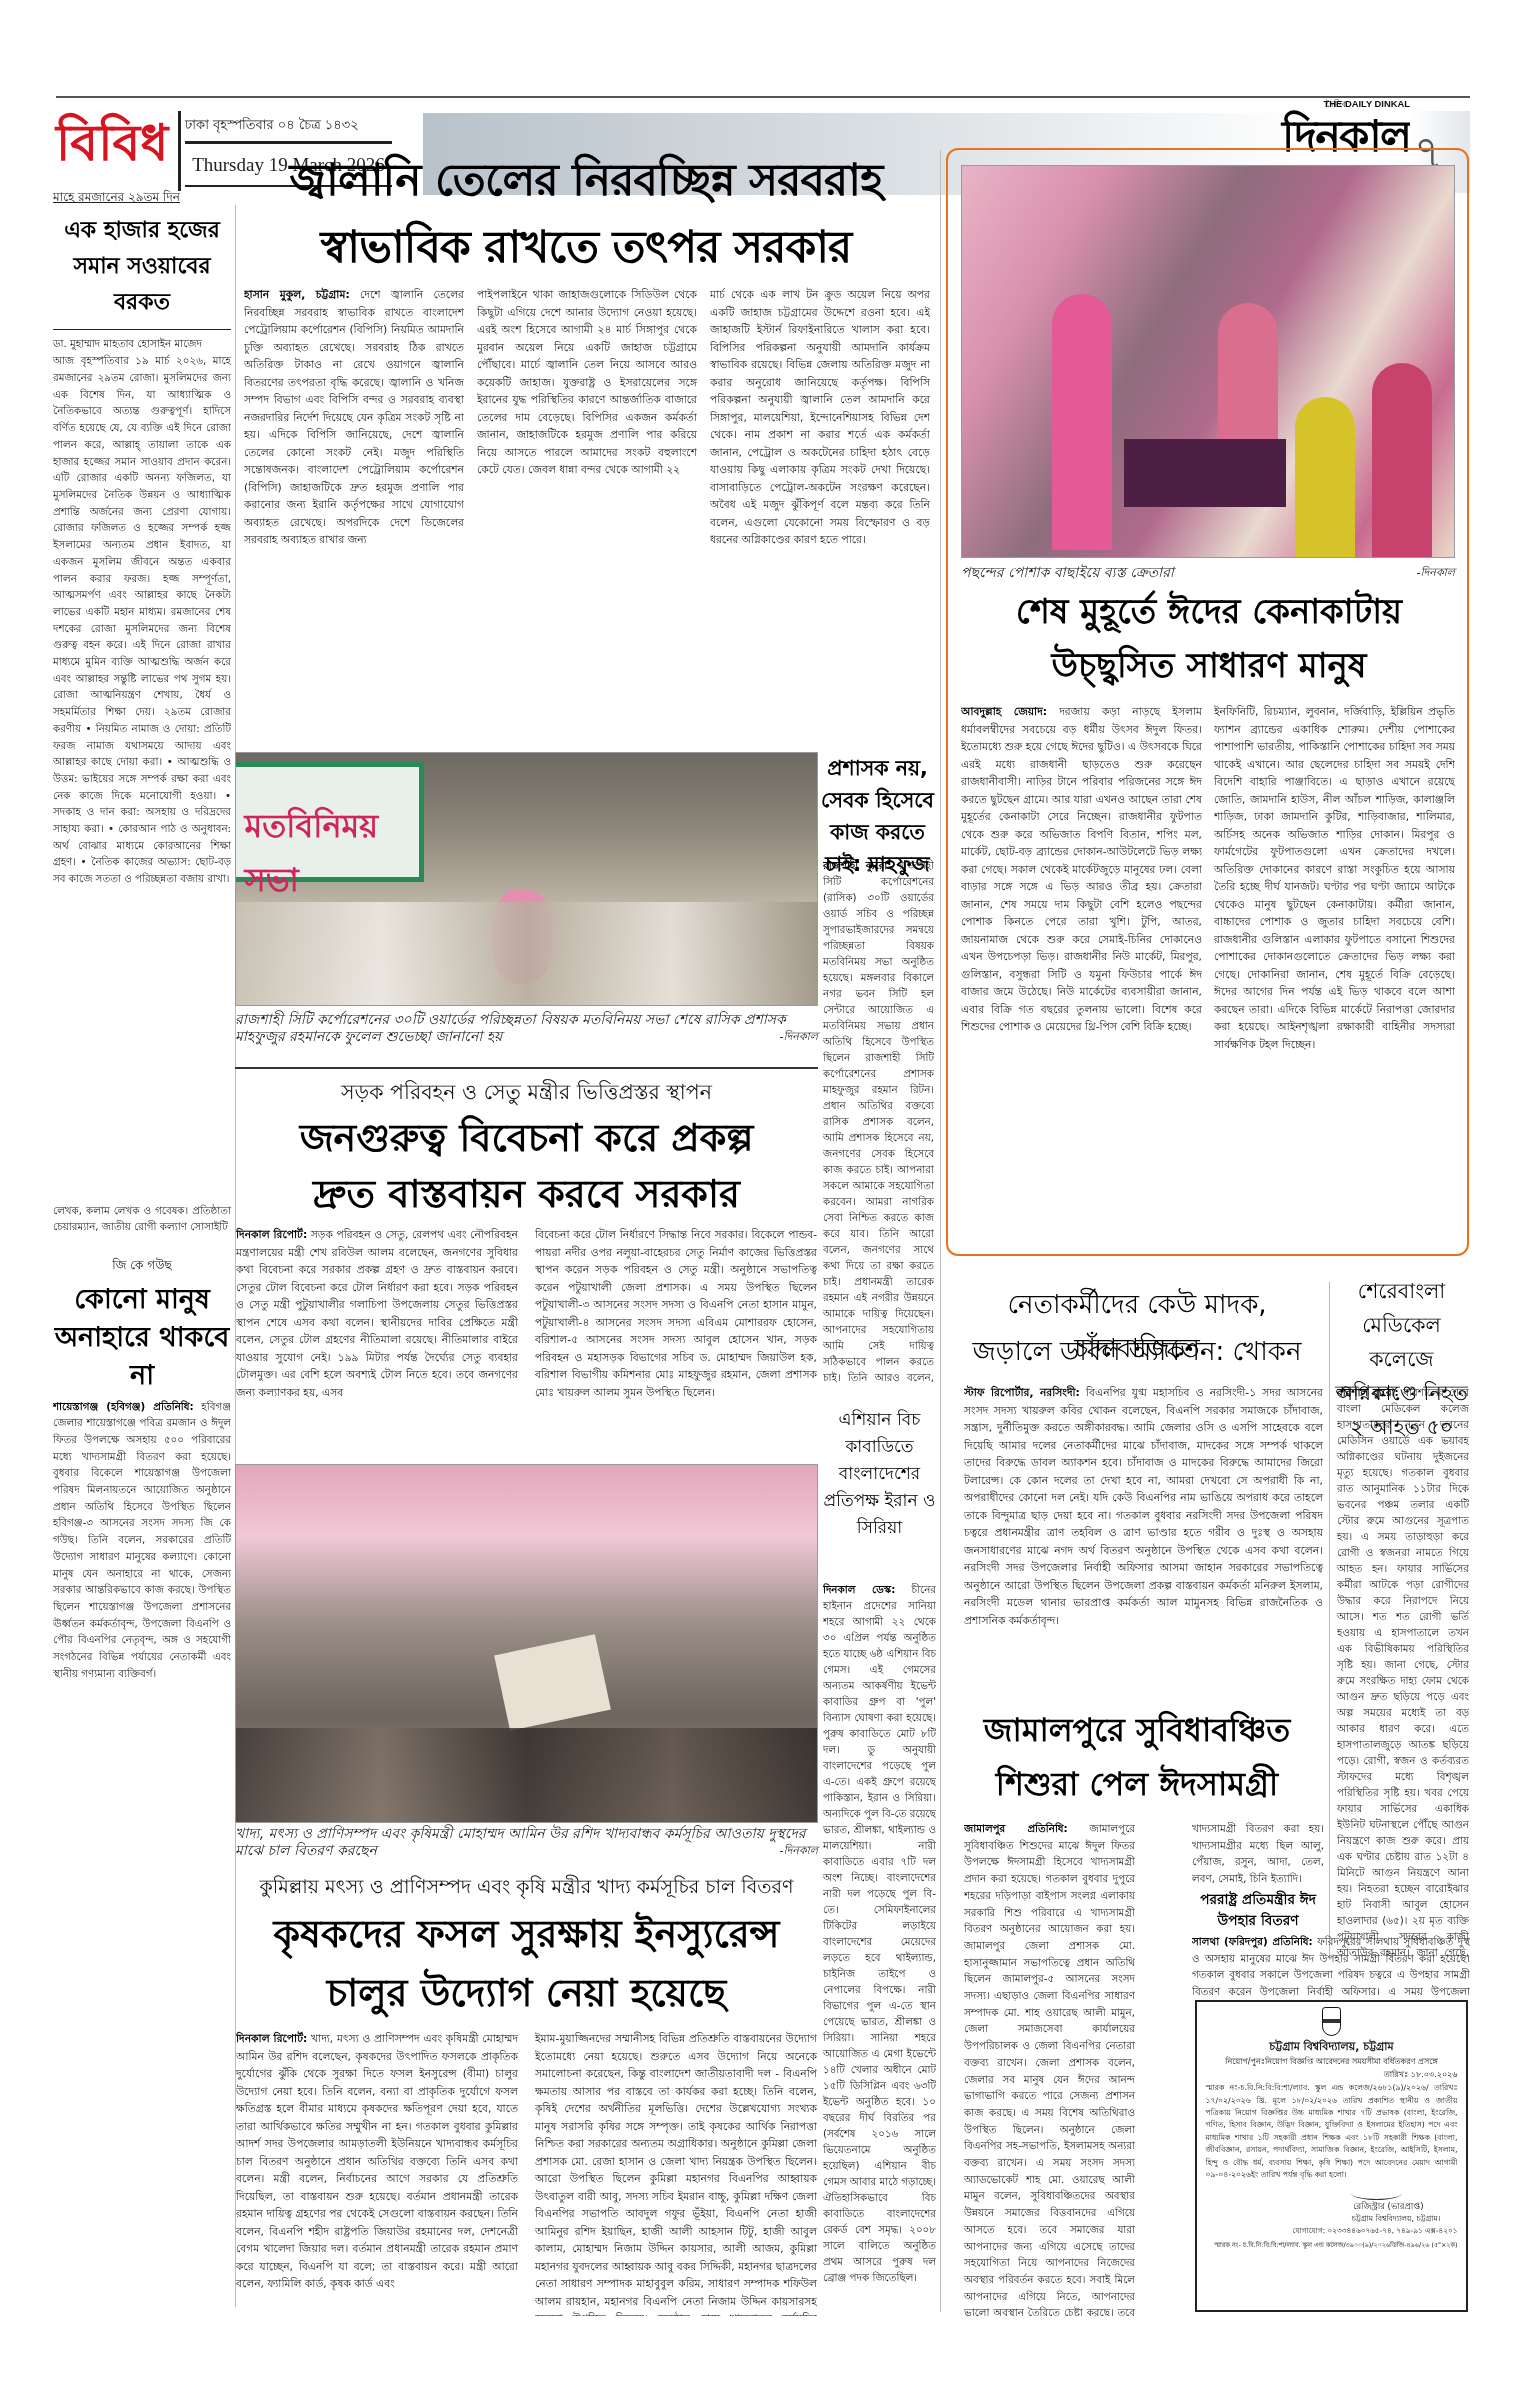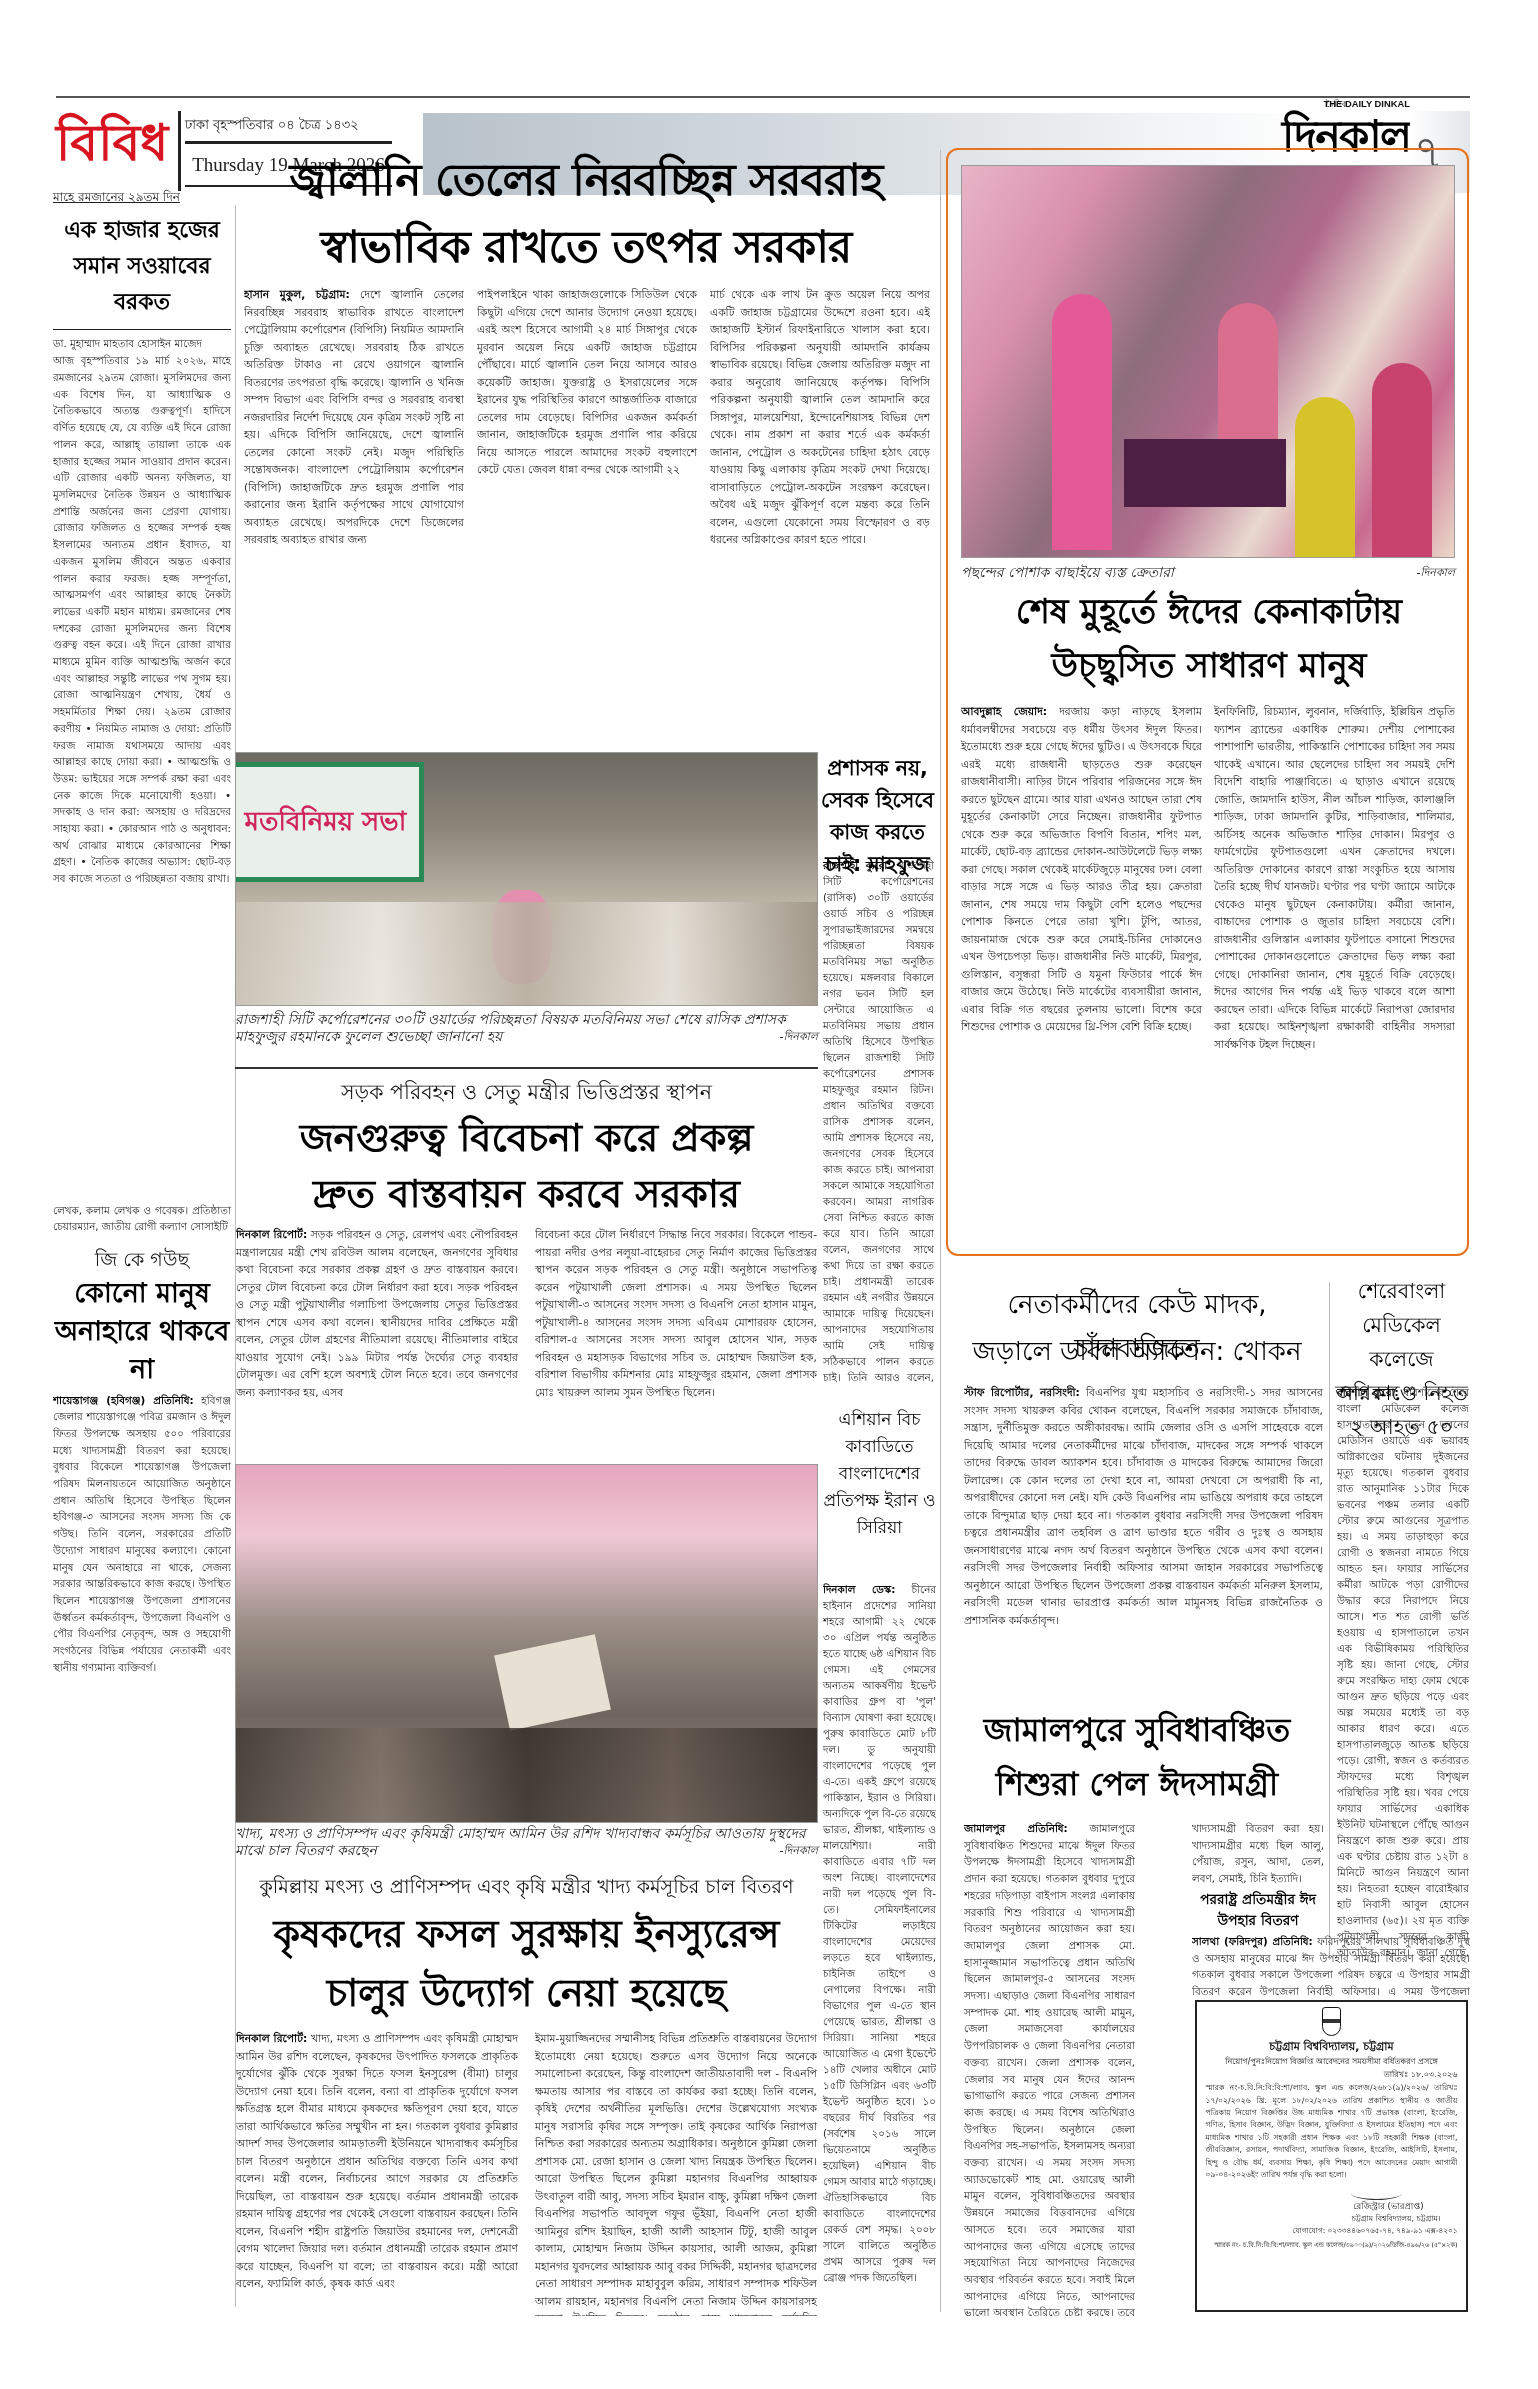--- a/index.html
+++ b/index.html
@@ -37,42 +37,42 @@
 </div>
 <div class="abs" style="left:1410px;top:111px;width:60px;height:82px;background:linear-gradient(90deg,#fff 0%,#e3e6ea 100%);font-family:'DejaVu Sans',sans-serif;font-size:46px;line-height:82px;color:#555;text-align:left;padding-left:3.4px;">৭</div>
 
 <div class="abs" style="left:53px;top:188px;width:178px;">
   <div style="font-family:'DejaVu Sans',sans-serif;font-size:12px;line-height:19px;text-decoration:underline;color:#222;text-align:left;">মাহে রমজানের ২৯তম দিন</div>
   <div class="hl" style="font-size:22px;line-height:36px;margin-top:5.1px;font-weight:bold;">এক হাজার হজের সমান সওয়াবের বরকত</div>
   <div style="height:1.7px;background:#222;margin:8.5px 0 5.1px;"></div>
   <div style="font-family:'DejaVu Sans',sans-serif;font-size:10.3px;line-height:17px;color:#222;">ডা. মুহাম্মাদ মাহতাব হোসাইন মাজেদ</div>
   <div class="txt" style="height:846px;overflow:hidden;font-size:10.3px;line-height:16.7px;">আজ বৃহস্পতিবার ১৯ মার্চ ২০২৬, মাহে রমজানের ২৯তম রোজা। মুসলিমদের জন্য এক বিশেষ দিন, যা আধ্যাত্মিক ও নৈতিকভাবে অত্যন্ত গুরুত্বপূর্ণ। হাদিসে বর্ণিত হয়েছে যে, যে ব্যক্তি এই দিনে রোজা পালন করে, আল্লাহ্ তায়ালা তাকে এক হাজার হজ্জের সমান সাওয়াব প্রদান করেন। এটি রোজার একটি অনন্য ফজিলত, যা মুসলিমদের নৈতিক উন্নয়ন ও আধ্যাত্মিক প্রশান্তি অর্জনের জন্য প্রেরণা যোগায়। রোজার ফজিলত ও হজ্জের সম্পর্ক হজ্জ ইসলামের অন্যতম প্রধান ইবাদত, যা একজন মুসলিম জীবনে অন্তত একবার পালন করার ফরজ। হজ্জ সম্পূর্ণতা, আত্মসমর্পণ এবং আল্লাহর কাছে নৈকট্য লাভের একটি মহান মাধ্যম। রমজানের শেষ দশকের রোজা মুসলিমদের জন্য বিশেষ গুরুত্ব বহন করে। এই দিনে রোজা রাখার মাধ্যমে মুমিন ব্যক্তি আত্মশুদ্ধি অর্জন করে এবং আল্লাহর সন্তুষ্টি লাভের পথ সুগম হয়। রোজা আত্মনিয়ন্ত্রণ শেখায়, ধৈর্য ও সহমর্মিতার শিক্ষা দেয়। ২৯তম রোজার করণীয় • নিয়মিত নামাজ ও দোয়া: প্রতিটি ফরজ নামাজ যথাসময়ে আদায় এবং আল্লাহর কাছে দোয়া করা। • আত্মশুদ্ধি ও উত্তম: ভাইয়ের সঙ্গে সম্পর্ক রক্ষা করা এবং নেক কাজে দিকে মনোযোগী হওয়া। • সদকাহ ও দান করা: অসহায় ও দরিদ্রদের সাহায্য করা। • কোরআন পাঠ ও অনুধাবন: অর্থ বোঝার মাধ্যমে কোরআনের শিক্ষা গ্রহণ। • নৈতিক কাজের অভ্যাস: ছোট-বড় সব কাজে সততা ও পরিচ্ছন্নতা বজায় রাখা।</div>
   <div class="txt" style="font-size:10.3px;line-height:16.7px;margin-top:3.4px;">লেখক, কলাম লেখক ও গবেষক। প্রতিষ্ঠাতা চেয়ারম্যান, জাতীয় রোগী কল্যাণ সোসাইটি</div>
-  <div class="kicker" style="font-size:19px;line-height:29px;margin-top:10px;">জি কে গউছ</div>
+  <div class="kicker" style="font-size:12px;line-height:29px;margin-top:16px;">জি কে গউছ</div>
   <div class="hl" style="font-size:27px;line-height:38px;">কোনো মানুষ অনাহারে থাকবে না</div>
   <div class="txt" style="height:889px;overflow:hidden;font-size:10.3px;line-height:16.7px;margin-top:3.4px;">
     <span class="lead">শায়েস্তাগঞ্জ (হবিগঞ্জ) প্রতিনিধি:</span>
     <span>হবিগঞ্জ জেলার শায়েস্তাগঞ্জে পবিত্র রমজান ও ঈদুল ফিতর উপলক্ষে অসহায় ৫০০ পরিবারের মধ্যে খাদ্যসামগ্রী বিতরণ করা হয়েছে। বুধবার বিকেলে শায়েস্তাগঞ্জ উপজেলা পরিষদ মিলনায়তনে আয়োজিত অনুষ্ঠানে প্রধান অতিথি হিসেবে উপস্থিত ছিলেন হবিগঞ্জ-৩ আসনের সংসদ সদস্য জি কে গউছ। তিনি বলেন, সরকারের প্রতিটি উদ্যোগ সাধারণ মানুষের কল্যাণে। কোনো মানুষ যেন অনাহারে না থাকে, সেজন্য সরকার আন্তরিকভাবে কাজ করছে। উপস্থিত ছিলেন শায়েস্তাগঞ্জ উপজেলা প্রশাসনের ঊর্ধ্বতন কর্মকর্তাবৃন্দ, উপজেলা বিএনপি ও পৌর বিএনপির নেতৃবৃন্দ, অঙ্গ ও সহযোগী সংগঠনের বিভিন্ন পর্যায়ের নেতাকর্মী এবং স্থানীয় গণ্যমান্য ব্যক্তিবর্গ।</span>
   </div>
 </div>
 <div class="abs vrule" style="left:235px;top:205px;height:2102px;"></div>
 
 <div class="abs hl" style="left:244px;top:147px;width:684px;font-size:44px;line-height:65px;letter-spacing:-0.9px;">জ্বালানি তেলের নিরবচ্ছিন্ন সরবরাহ</div>
 <div class="abs hl" style="left:244px;top:214px;width:684px;font-size:44px;line-height:65px;letter-spacing:-0.9px;">স্বাভাবিক রাখতে তৎপর সরকার</div>
 
 <div class="abs txt" style="left:244px;top:286px;width:220px;height:402px;overflow:hidden;">
   <span class="lead">হাসান মুকুল, চট্টগ্রাম:</span>
   <span>দেশে জ্বালানি তেলের নিরবচ্ছিন্ন সরবরাহ স্বাভাবিক রাখতে বাংলাদেশ পেট্রোলিয়াম কর্পোরেশন (বিপিসি) নিয়মিত আমদানি চুক্তি অব্যাহত রেখেছে। সরবরাহ ঠিক রাখতে অতিরিক্ত টাকাও না রেখে ওয়াগনে জ্বালানি বিতরণের তৎপরতা বৃদ্ধি করেছে। জ্বালানি ও খনিজ সম্পদ বিভাগ এবং বিপিসি বন্দর ও সরবরাহ ব্যবস্থা নজরদারির নির্দেশ দিয়েছে যেন কৃত্রিম সংকট সৃষ্টি না হয়। এদিকে বিপিসি জানিয়েছে, দেশে জ্বালানি তেলের কোনো সংকট নেই। মজুদ পরিস্থিতি সন্তোষজনক। বাংলাদেশ পেট্রোলিয়াম কর্পোরেশন (বিপিসি) জাহাজটিকে দ্রুত হরমুজ প্রণালি পার করানোর জন্য ইরানি কর্তৃপক্ষের সাথে যোগাযোগ অব্যাহত রেখেছে। অপরদিকে দেশে ডিজেলের সরবরাহ অব্যাহত রাখার জন্য</span>
 </div>
 <div class="abs txt" style="left:477px;top:286px;width:220px;height:402px;overflow:hidden;">পাইপলাইনে থাকা জাহাজগুলোকে সিডিউল থেকে কিছুটা এগিয়ে দেশে আনার উদ্যোগ নেওয়া হয়েছে। এরই অংশ হিসেবে আগামী ২৪ মার্চ সিঙ্গাপুর থেকে মুরবান অয়েল নিয়ে একটি জাহাজ চট্টগ্রামে পৌঁছাবে। মার্চে জ্বালানি তেল নিয়ে আসবে আরও কয়েকটি জাহাজ। যুক্তরাষ্ট্র ও ইসরায়েলের সঙ্গে ইরানের যুদ্ধ পরিস্থিতির কারণে আন্তর্জাতিক বাজারে তেলের দাম বেড়েছে। বিপিসির একজন কর্মকর্তা জানান, জাহাজটিকে হরমুজ প্রণালি পার করিয়ে নিয়ে আসতে পারলে আমাদের সংকট বহুলাংশে কেটে যেত। জেবল ধান্না বন্দর থেকে আগামী ২২</div>
 <div class="abs txt" style="left:710px;top:286px;width:220px;height:402px;overflow:hidden;">মার্চ থেকে এক লাখ টন ক্রুড অয়েল নিয়ে অপর একটি জাহাজ চট্টগ্রামের উদ্দেশে রওনা হবে। এই জাহাজটি ইস্টার্ন রিফাইনারিতে খালাস করা হবে। বিপিসির পরিকল্পনা অনুযায়ী আমদানি কার্যক্রম স্বাভাবিক রয়েছে। বিভিন্ন জেলায় অতিরিক্ত মজুদ না করার অনুরোধ জানিয়েছে কর্তৃপক্ষ। বিপিসি পরিকল্পনা অনুযায়ী জ্বালানি তেল আমদানি করে সিঙ্গাপুর, মালয়েশিয়া, ইন্দোনেশিয়াসহ বিভিন্ন দেশ থেকে। নাম প্রকাশ না করার শর্তে এক কর্মকর্তা জানান, পেট্রোল ও অকটেনের চাহিদা হঠাৎ বেড়ে যাওয়ায় কিছু এলাকায় কৃত্রিম সংকট দেখা দিয়েছে। বাসাবাড়িতে পেট্রোল-অকটেন সংরক্ষণ করেছেন। অবৈধ এই মজুদ ঝুঁকিপূর্ণ বলে মন্তব্য করে তিনি বলেন, এগুলো যেকোনো সময় বিস্ফোরণ ও বড় ধরনের অগ্নিকাণ্ডের কারণ হতে পারে।</div>
 
 <div class="abs photo" style="left:235px;top:752px;width:583px;height:254px;background:linear-gradient(180deg,#6d6a63 0%,#8c8579 30%,#bdb5a6 60%,#d7d1c5 100%);">
   <div style="position:absolute;left:0;top:8.5px;width:188px;height:120px;background:#e9efe9;border:5.1px solid #2a8a55;border-left:none;">
-    <span style="position:absolute;left:8.5px;top:34px;font-family:'DejaVu Sans',sans-serif;font-weight:bold;font-size:26px;color:#d0245e;">মতবিনিময় সভা</span>
+    <span style="position:absolute;left:8.5px;top:34px;font-family:'DejaVu Sans',sans-serif;font-weight:bold;font-size:32px;color:#d0245e;">মতবিনিময় সভা</span>
   </div>
   <div style="position:absolute;left:256px;top:137px;width:60px;height:94px;border-radius:40%;background:#e48fb0;"></div>
   <div style="position:absolute;left:0;bottom:0;width:100%;height:103px;background:linear-gradient(90deg,#c9c2b5,#efece6,#b7ad9e,#e8e3db,#9c9283);opacity:.85;"></div>
 </div>
 <div class="abs caption" style="left:235px;top:1011px;width:583px;">রাজশাহী সিটি কর্পোরেশনের ৩০টি ওয়ার্ডের পরিচ্ছন্নতা বিষয়ক মতবিনিময় সভা শেষে রাসিক প্রশাসক মাহফুজুর রহমানকে ফুলেল শুভেচ্ছা জানানো হয়</div>
 <div class="abs credit" style="left:769px;top:1028px;width:49px;">-দিনকাল</div>
 
 <div class="abs hl" style="left:820px;top:752px;width:115px;font-size:20.5px;line-height:32px;">প্রশাসক নয়, সেবক হিসেবে কাজ করতে চাই: মাহফুজ</div>
 <div class="abs txt" style="left:823px;top:857px;width:111px;height:530px;overflow:hidden;font-size:10.3px;line-height:16px;">
   <span class="lead">রাজশাহী ব্যুরো:</span>

